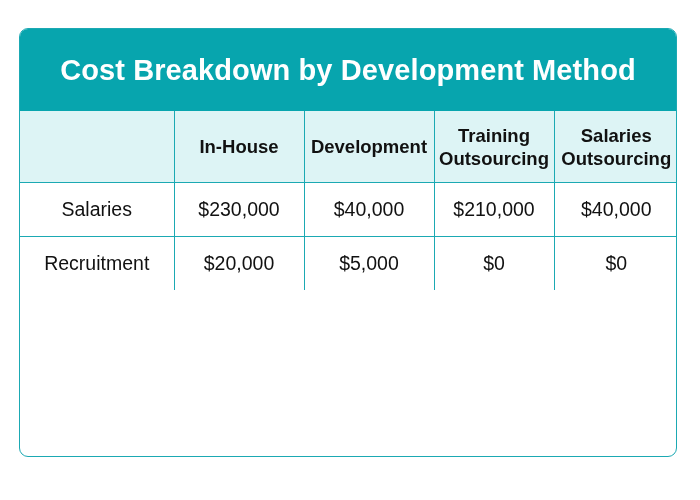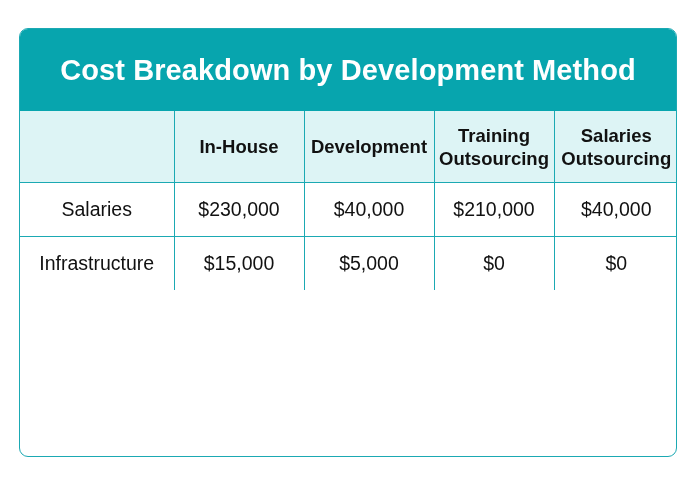--- a/index.html
+++ b/index.html
@@ -65,21 +65,21 @@
     </thead>
     <tbody>
       <tr>
         <td class="label">Salaries</td>
         <td>$230,000</td>
         <td>$40,000</td>
         <td>$210,000</td>
         <td>$40,000</td>
       </tr>
       <tr>
-        <td class="label">Infrastructure</td>
-        <td>$15,000</td>
+        <td class="label">Recruitment</td>
+        <td>$20,000</td>
         <td>$5,000</td>
         <td>$0</td>
         <td>$0</td>
       </tr>
     </tbody>
   </table>
 </div>
 
 </body></html>

